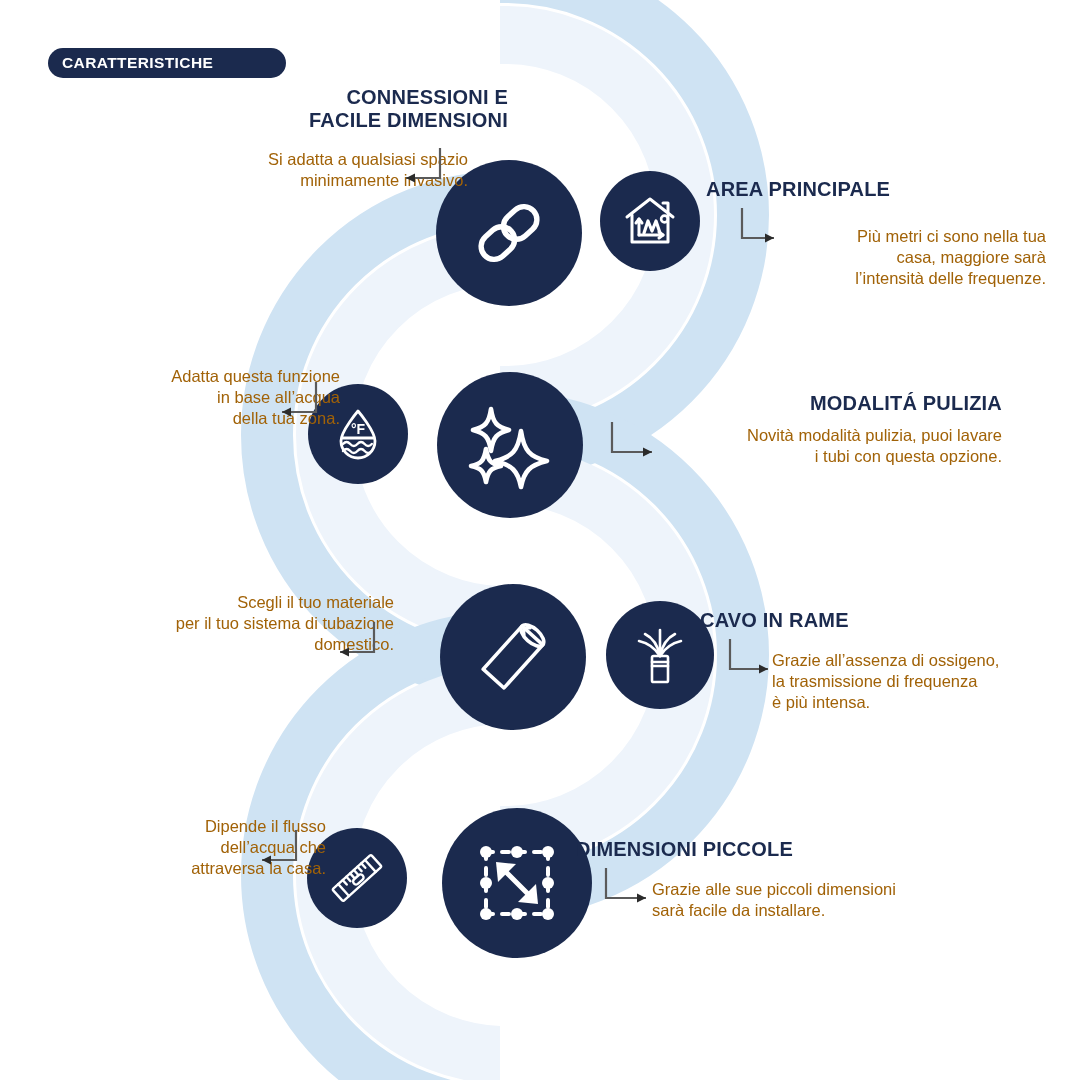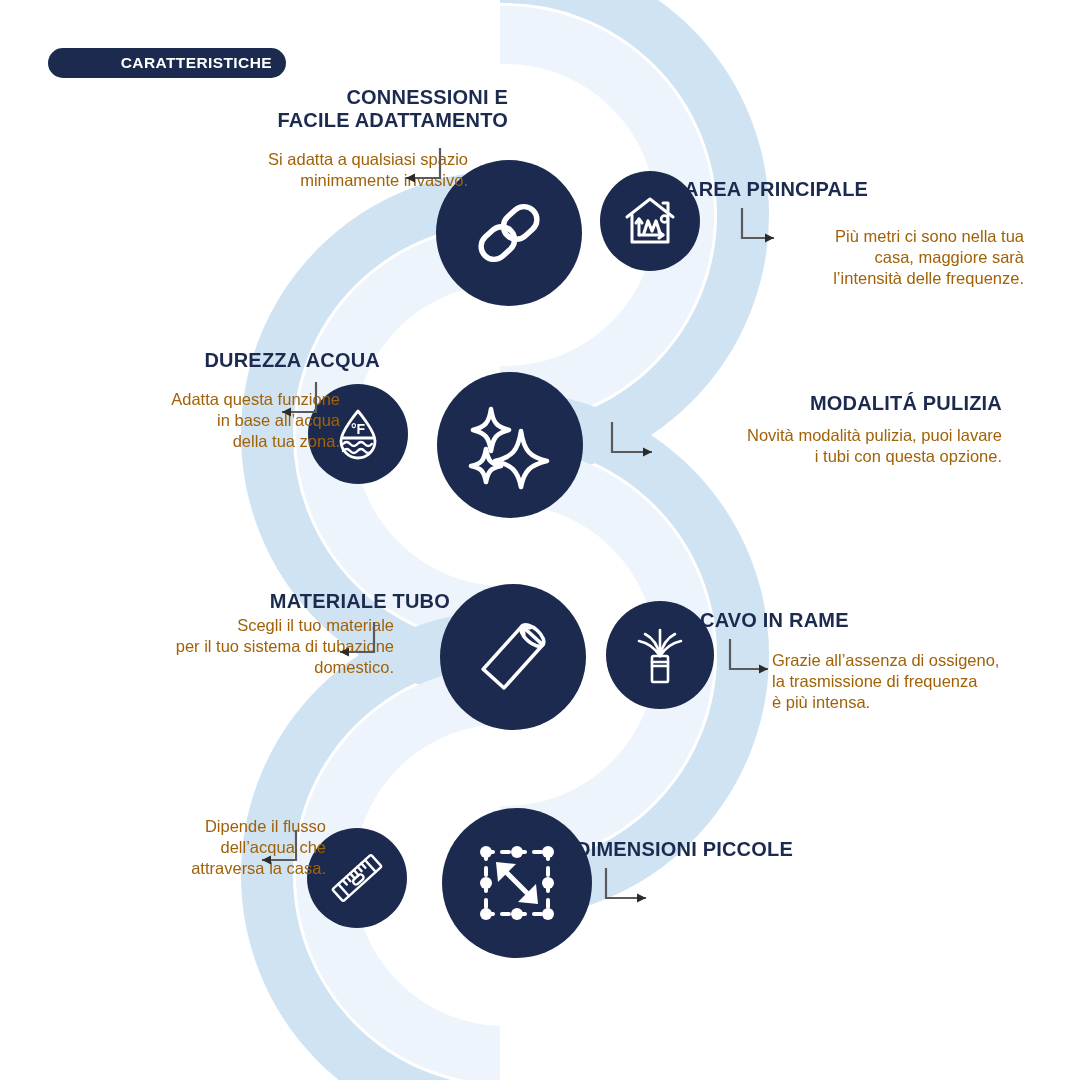--- a/index.html
+++ b/index.html
@@ -13,21 +13,21 @@
   #stage{position:absolute;inset:0;width:1080px;height:1080px;}
 
   
   .bg-layer{position:absolute;inset:0;width:1080px;height:1080px;z-index:0;}
 
   
   .badge{
     position:absolute;left:48px;top:48px;
     height:30px;min-width:238px;
     border-radius:15px;
-    display:flex;align-items:center;justify-content:flex-end;
+    display:flex;align-items:center;justify-content:flex-start;
     color:#ffffff;
     font-size:15.5px;font-weight:bold;letter-spacing:.4px;
     z-index:6;
     padding:15px 14px;box-sizing:border-box;
   }
 
   
   .circle{
     position:absolute;border-radius:50%;
     display:flex;align-items:center;justify-content:center;
@@ -87,21 +87,21 @@
       <circle cx="505" cy="875" r="180" fill="none" stroke="#eef4fb" stroke-width="58"></circle>
     </g>
   </svg>
 
   <div class="badge" style="background:#1b2a4e;">
     <span>CARATTERISTICHE</span>
   </div>
 
   <div class="item ta-right" style="left:120px;top:86px;width:388px;">
     <div class="title">CONNESSIONI E
-FACILE ADATTAMENTO</div>
+FACILE DIMENSIONI</div>
     <div class="desc" style="margin-top:17px;padding-right:40px;">Si adatta a qualsiasi spazio
 minimamente invasivo.</div>
   </div>
   <div class="conn" style="left:396px;top:146px;width:60px;height:48px;">
     <svg width="60" height="48" viewBox="0 0 60 48">
       <path d="M44,2 L44,32 L10,32" fill="none" stroke="#5a5a5a" stroke-width="2.2"></path>
       <path d="M10,32 L19,27.5 L19,36.5 Z" fill="#2b2b2b"></path>
     </svg>
   </div>
 
@@ -122,35 +122,34 @@
         <path d="M44,13 L49,13 L49,22"></path>
         <path d="M20,45 L20,29"></path>
         <path d="M20,29 L17,33 M20,29 L23,33"></path>
         <path d="M20,45 L44,45"></path>
         <path d="M44,45 L40,42 M44,45 L40,48"></path>
         <path d="M25,43 L29,31 L33,41 L37,31 L41,43" stroke-width="3.2"></path>
         <circle cx="45.5" cy="29" r="3.4" stroke-width="2.6"></circle>
       </g>
     </svg>
   </div>
-  <div class="item ta-left" style="left:684px;top:178px;width:340px;">
+  <div class="item ta-left" style="left:706px;top:178px;width:340px;">
     <div class="title">AREA PRINCIPALE</div>
     <div class="desc" style="margin-top:25px;padding-left:60px;text-align:right;">Più metri ci sono nella tua
 casa, maggiore sarà
 l’intensità delle frequenze.</div>
   </div>
   <div class="conn" style="left:738px;top:206px;width:60px;height:48px;">
     <svg width="60" height="48" viewBox="0 0 60 48">
       <path d="M4,2 L4,32 L36,32" fill="none" stroke="#5a5a5a" stroke-width="2.2"></path>
       <path d="M36,32 L27,27.5 L27,36.5 Z" fill="#2b2b2b"></path>
     </svg>
   </div>
 
   <div class="item ta-right" style="left:40px;top:349px;width:340px;">
-    <div class="title">DUREZZA ACQUA</div>
     <div class="desc" style="margin-top:17px;padding-right:40px;">Adatta questa funzione
 in base all’acqua
 della tua zona.</div>
   </div>
   <div class="conn" style="left:272px;top:380px;width:60px;height:48px;">
     <svg width="60" height="48" viewBox="0 0 60 48">
       <path d="M44,2 L44,32 L10,32" fill="none" stroke="#5a5a5a" stroke-width="2.2"></path>
       <path d="M10,32 L19,27.5 L19,36.5 Z" fill="#2b2b2b"></path>
     </svg>
   </div>
@@ -181,21 +180,20 @@
 i tubi con questa opzione.</div>
   </div>
   <div class="conn" style="left:608px;top:420px;width:60px;height:48px;">
     <svg width="60" height="48" viewBox="0 0 60 48">
       <path d="M4,2 L4,32 L44,32" fill="none" stroke="#5a5a5a" stroke-width="2.2"></path>
       <path d="M44,32 L35,27.5 L35,36.5 Z" fill="#2b2b2b"></path>
     </svg>
   </div>
 
   <div class="item ta-right" style="left:30px;top:590px;width:420px;">
-    <div class="title">MATERIALE TUBO</div>
     <div class="desc" style="margin-top:2px;padding-right:56px;">Scegli il tuo materiale
 per il tuo sistema di tubazione
 domestico.</div>
   </div>
   <div class="conn" style="left:330px;top:620px;width:60px;height:48px;">
     <svg width="60" height="48" viewBox="0 0 60 48">
       <path d="M44,2 L44,32 L10,32" fill="none" stroke="#5a5a5a" stroke-width="2.2"></path>
       <path d="M10,32 L19,27.5 L19,36.5 Z" fill="#2b2b2b"></path>
     </svg>
   </div>
@@ -277,20 +275,22 @@
         <path d="M28,28 L62,62"></path>
       </g>
       <g fill="#ffffff">
         <path d="M24,24 L44,26 L26,44 Z"></path>
         <path d="M66,66 L46,64 L64,46 Z"></path>
       </g>
     </svg>
   </div>
   <div class="item ta-left" style="left:576px;top:838px;width:430px;">
     <div class="title">DIMENSIONI PICCOLE</div>
+    <div class="desc" style="margin-top:18px;padding-left:76px;">Grazie alle sue piccoli dimensioni
+sarà facile da installare.</div>
   </div>
   <div class="conn" style="left:602px;top:866px;width:60px;height:48px;">
     <svg width="60" height="48" viewBox="0 0 60 48">
       <path d="M4,2 L4,32 L44,32" fill="none" stroke="#5a5a5a" stroke-width="2.2"></path>
       <path d="M44,32 L35,27.5 L35,36.5 Z" fill="#2b2b2b"></path>
     </svg>
   </div>
 
 </div>
 

